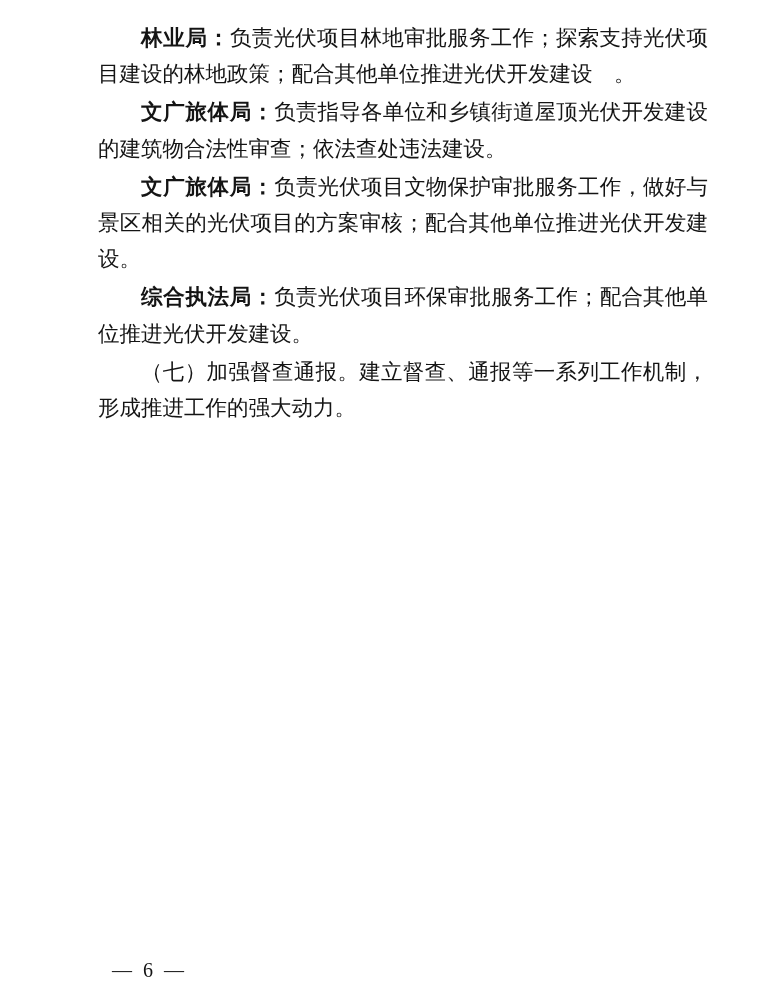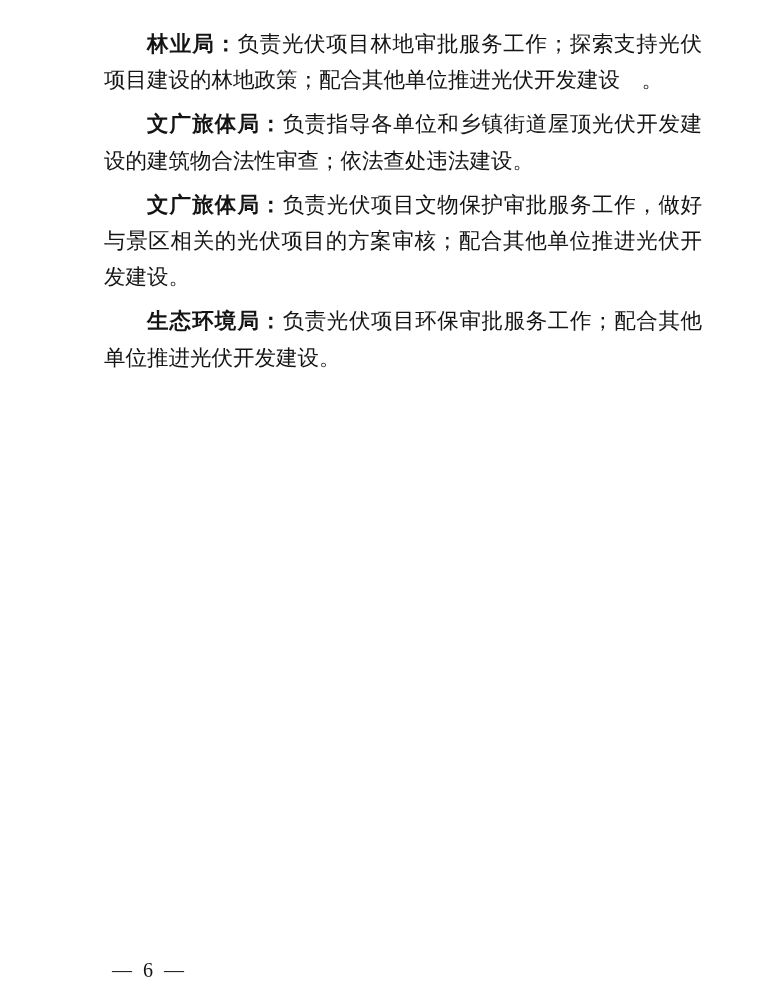--- a/index.html
+++ b/index.html
@@ -19,21 +19,21 @@
     position: absolute;
     left: 96px;
     top: 18px;
     width: 614px;
     color: #141414;
     font-size: 21.5px;
     line-height: 36.2px;
     text-align: justify;
   }
   .para {
-    margin: 8px;
+    margin: 2px;
     padding: 0;
     text-indent: 2em;
     word-break: break-all;
   }
   .para-label {
     font-weight: 700;
     letter-spacing: 0.5px;
   }
   .page-number {
     position: absolute;
@@ -51,23 +51,24 @@
 <div class="page">
 
   <div class="content">
 
     <p class="para"><span class="para-label">林业局：</span><span>负责光伏项目林地审批服务工作；探索支持光伏项目建设的林地政策；配合其他单位推进光伏开发建设　。</span></p>
 
     <p class="para"><span class="para-label">文广旅体局：</span><span>负责指导各单位和乡镇街道屋顶光伏开发建设的建筑物合法性审查；依法查处违法建设。</span></p>
 
     <p class="para"><span class="para-label">文广旅体局：</span><span>负责光伏项目文物保护审批服务工作，做好与景区相关的光伏项目的方案审核；配合其他单位推进光伏开发建设。</span></p>
 
-    <p class="para"><span class="para-label">生态环境局：</span><span>负责光伏项目环保审批服务工作；配合其他单位推进光伏开发建设。</span></p>
+    <p class="para"><span class="para-label">综合执法局：</span><span>负责光伏项目环保审批服务工作；配合其他单位推进光伏开发建设。</span></p>
 
 
 
 
+    <p class="para"><span class="para-label"></span><span>（七）加强督查通报。建立督查、通报等一系列工作机制，形成推进工作的强大动力。</span></p>
 
   </div>
 
   <div class="page-number">— 6 —</div>
 
 </div>
 
 </body></html>

